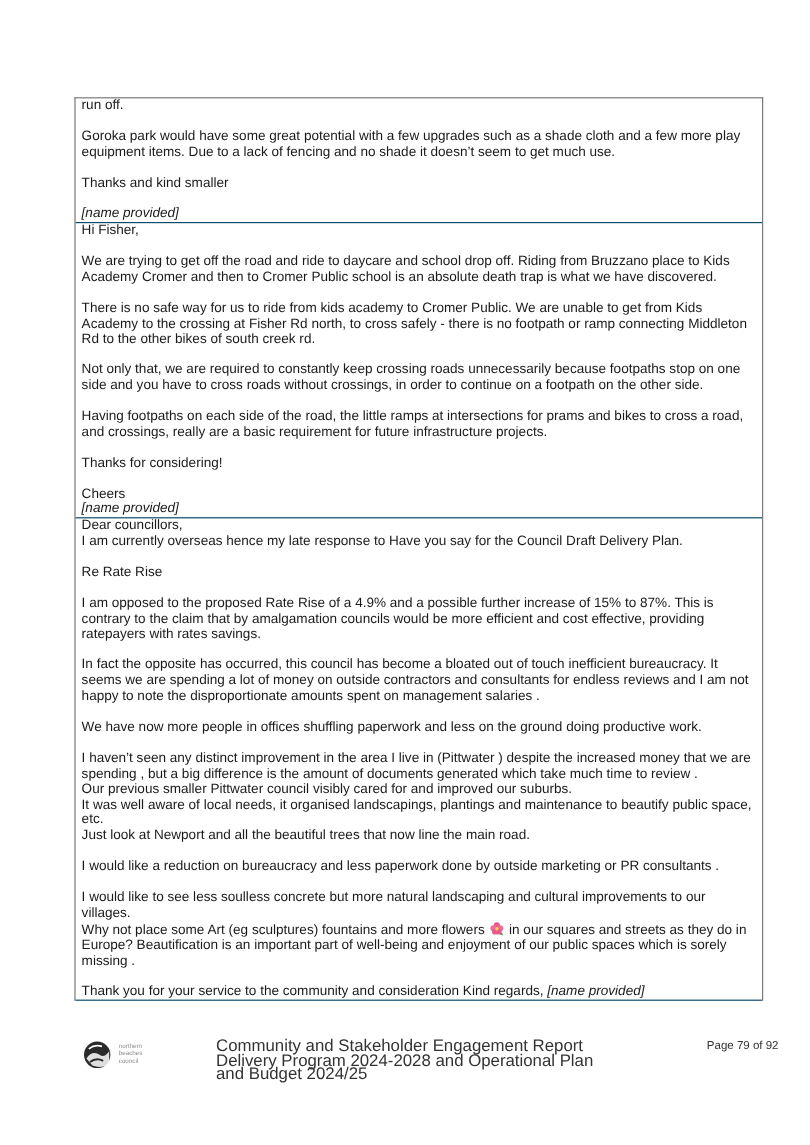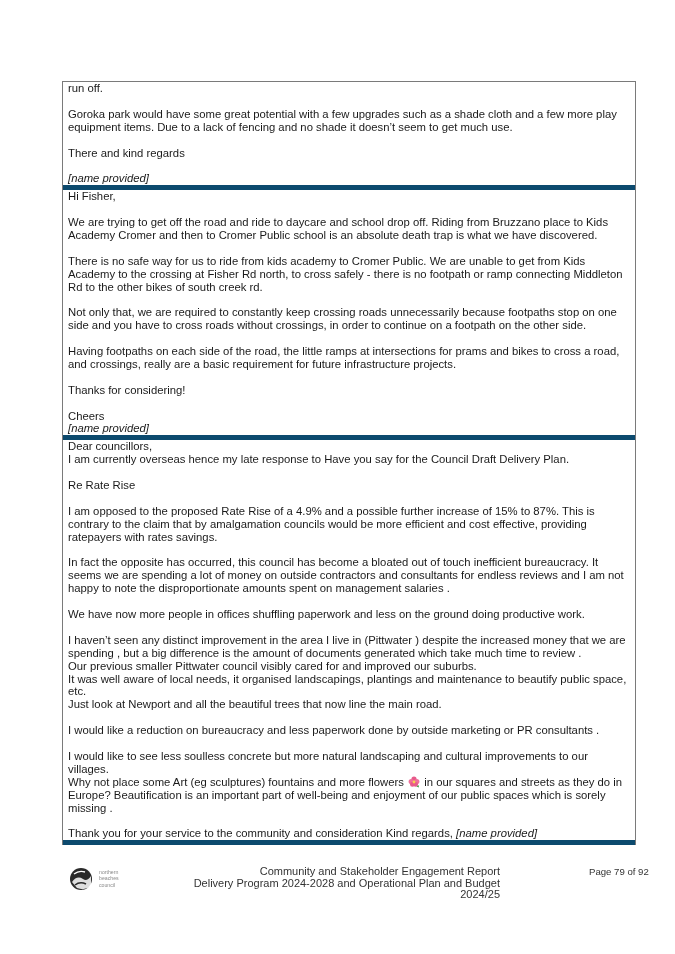--- a/index.html
+++ b/index.html
@@ -5,54 +5,54 @@
     html, body { margin: 0; padding: 0; background: #ffffff; }
     body {
       width: 675px; height: 954px; position: relative; overflow: hidden;
       font-family: "Liberation Sans", sans-serif; color: #1a1a1a;
     }
     .table {
       position: absolute; left: 62px; top: 81px; width: 572px;
       border: 1px solid #7a7a7a; border-bottom: none;
     }
     .cell {
-      border-bottom: 5px solid #0c4a6e;
+      border-bottom: 1px solid #0c4a6e;
       padding: 0 6px 0 5px;
       font-size: 11.3px; line-height: 12.9px;
     }
     .cell p { margin: 0; }
     .cell .gap { height: 12.9px; }
     .it { font-style: italic; margin-top: 15px; }
     .flower { display: inline-block; width: 12px; height: 12px; vertical-align: -2px; margin: 0 1px; }
     .footer {
       position: absolute; left: 0; top: 862px; width: 675px; height: 40px;
     }
     .logo { position: absolute; left: 68px; top: 4px; width: 60px; height: 28px; }
     .logo-mark { position: absolute; left: 0; top: 0; width: 26px; height: 26px; }
     .logo-text {
       position: absolute; left: 31px; top: 3px; font-size: 5.2px; line-height: 6.4px; color: #8a8a8a;
     }
     .footer-center {
-      position: absolute; left: 180px; top: 4px; width: 320px; text-align: right;
-      font-size: 11px; line-height: 11.5px; color: #333;
+      position: absolute; left: 180px; top: 4px; width: 320px; text-align: left;
+      font-size: 14px; line-height: 11.5px; color: #333;
     }
     .footer-page {
       position: absolute; left: 589px; top: 4px; font-size: 9.6px; color: #333;
     }
   </style>
 </head>
 <body>
 
 <div class="table" id="responses-table">
     <div class="cell">
       <p><span>run off.</span></p>
       <div class="gap"></div>
       <p><span>Goroka park would have some great potential with a few upgrades such as a shade cloth and a few more play equipment items. Due to a lack of fencing and no shade it doesn’t seem to get much use.</span></p>
       <div class="gap"></div>
-      <p><span>There and kind regards</span></p>
+      <p><span>Thanks and kind smaller</span></p>
       <div class="gap"></div>
       <p><span class="it">[name provided]</span></p>
     </div>
     <div class="cell">
       <p><span>Hi Fisher,</span></p>
       <div class="gap"></div>
       <p><span>We are trying to get off the road and ride to daycare and school drop off. Riding from Bruzzano place to Kids Academy Cromer and then to Cromer Public school is an absolute death trap is what we have discovered.</span></p>
       <div class="gap"></div>
       <p><span>There is no safe way for us to ride from kids academy to Cromer Public. We are unable to get from Kids Academy to the crossing at Fisher Rd north, to cross safely - there is no footpath or ramp connecting Middleton Rd to the other bikes of south creek rd.</span></p>
       <div class="gap"></div>

